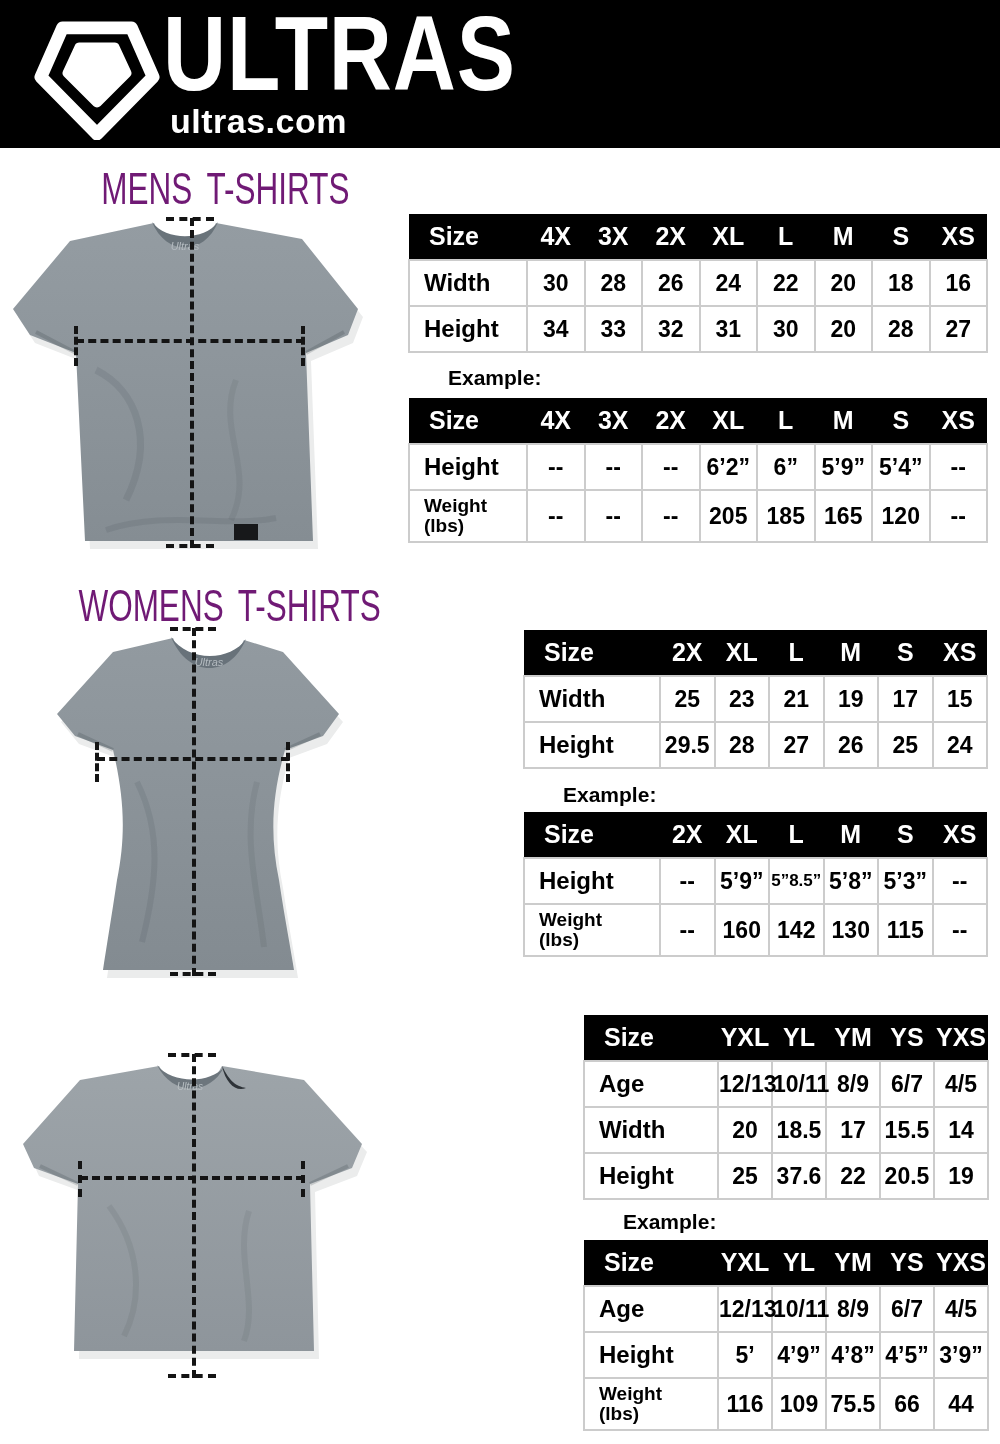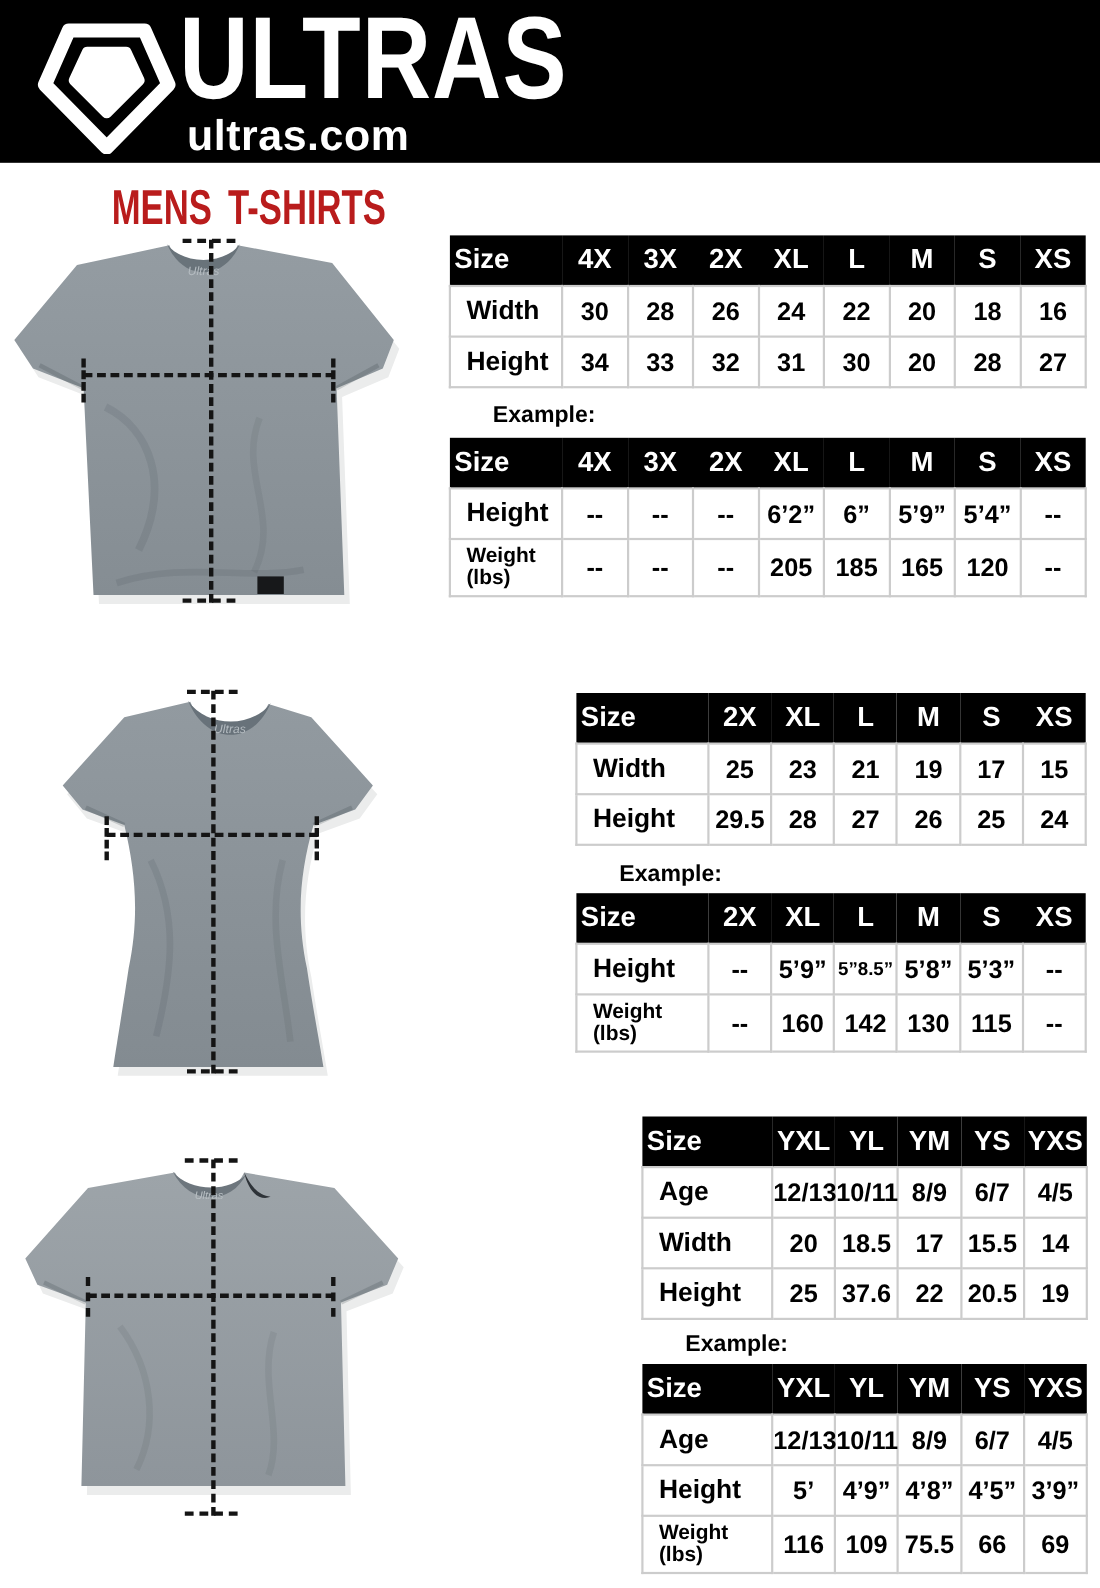--- a/index.html
+++ b/index.html
@@ -10,36 +10,36 @@
   
   .header{position:absolute;left:0;top:0;width:1000px;height:148px;background:#000;}
   .logo-svg{position:absolute;left:33px;top:14px;width:128px;height:126px;}
   .brand-name{
     position:absolute;left:163px;top:0px;color:#fff;font-weight:bold;
     font-size:104px;line-height:104px;letter-spacing:1px;
     transform:scale(0.84,1.02);transform-origin:left top;white-space:nowrap;
   }
   .brand-domain{
     position:absolute;left:170px;top:102px;color:#fff;font-weight:bold;
-    font-size:39px;letter-spacing:0.5px;white-space:nowrap;
+    font-size:34px;letter-spacing:0.5px;white-space:nowrap;
   }
   
-  .section-title{position:absolute;text-align:center;font-weight:bold;font-size:42px;color:#b91c1c;white-space:nowrap;}
+  .section-title{position:absolute;text-align:center;font-weight:normal;font-size:42px;color:#701a75;white-space:nowrap;}
   .section-title span{display:inline-block;transform:scale(0.75,1.06);transform-origin:center;word-spacing:8px;letter-spacing:0px;}
   
   .sizes-table{position:absolute;border-collapse:collapse;table-layout:fixed;background:#fff;color:#000;}
   .t-mens{width:580px;}
   .t-womens{width:465px;}
   .t-youth{width:406px;}
   .sizes-table th,.sizes-table td{padding:0;}
   .sizes-table thead th{
     background:#000;color:#fff;border:none;height:45px;
     font-size:25px;font-weight:bold;text-align:center;
   }
-  .sizes-table thead th:first-child{text-align:left;padding-left:4px;}
+  .sizes-table thead th:first-child{text-align:left;padding-left:20px;}
   .t-mens th:first-child{width:98px;}
   .t-womens th:first-child{width:116px;}
   .t-youth th:first-child{width:114px;}
   .sizes-table tbody th,.sizes-table tbody td{border:2px solid #cccccc;font-weight:bold;}
   .sizes-table tbody th{
     text-align:left;padding-left:14px;font-size:24px;height:44px;
     white-space:pre-line;
   }
   .sizes-table tbody td{text-align:center;font-size:23px;height:44px;}
   .sizes-table tbody th.two-line{font-size:19px;line-height:1.05;height:50px;margin-left:21px;}
@@ -167,20 +167,23 @@
           <td>--</td>
           <td>205</td>
           <td>185</td>
           <td>165</td>
           <td>120</td>
           <td>--</td>
         </tr>
       </tbody>
     </table>
 
+  <div class="section-title" style="left:28px;top:582px;width:332px;">
+    <span>WOMENS T-SHIRTS</span>
+  </div>
 
   <svg class="shirt" style="left:42px;top:622px;width:310px;height:362px" viewBox="0 0 310 362">
     <defs>
       <linearGradient id="gw" x1="0" y1="0" x2="0" y2="1">
         <stop offset="0" stop-color="#929aa0"></stop>
           <stop offset="1" stop-color="#838b91"></stop>
       </linearGradient>
     </defs>
     <path d="M133 20 C148 56 188 56 204 22 L243 34 L299 96 L283 118 L245 132 C233 174 229 214 239 262 C245 302 251 332 254 352 L63 352 C66 332 71 302 77 262 C87 214 83 174 73 132 L35 118 L17 96 L73 34 Z" fill="#ebecec" transform="translate(2,4)"></path>
     <path d="M131 16 C146 52 186 52 202 18 L241 30 L297 92 L281 114 L243 128 C231 170 227 210 237 258 C243 298 249 328 252 348 L61 348 C64 328 69 298 75 258 C85 210 81 170 71 128 L33 114 L15 92 L71 30 Z" fill="url(#gw)"></path>
@@ -359,18 +362,18 @@
           <td>4’5”</td>
           <td>3’9”</td>
         </tr>
         <tr>
           <th class="two-line">Weight
 (lbs)</th>
           <td>116</td>
           <td>109</td>
           <td>75.5</td>
           <td>66</td>
-          <td>69</td>
+          <td>44</td>
         </tr>
       </tbody>
     </table>
 
 </div>
 
 </body></html>

